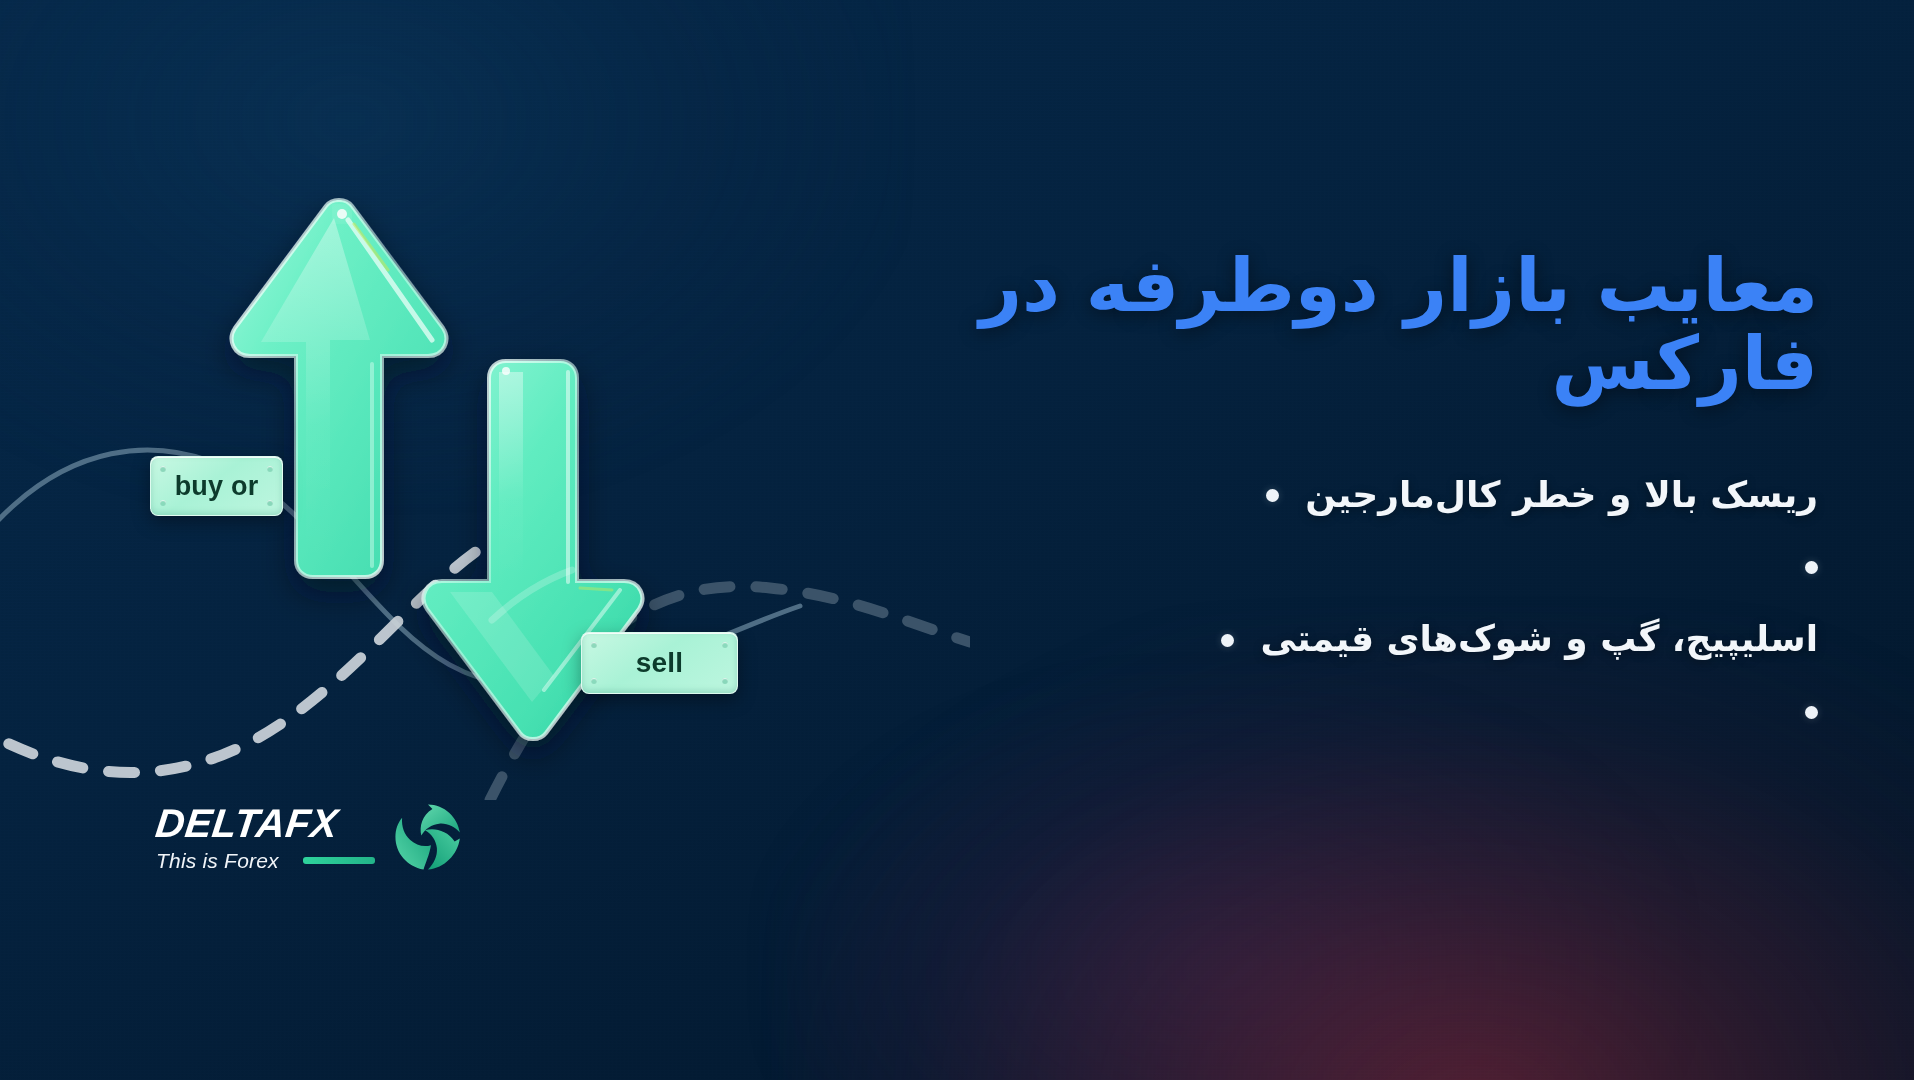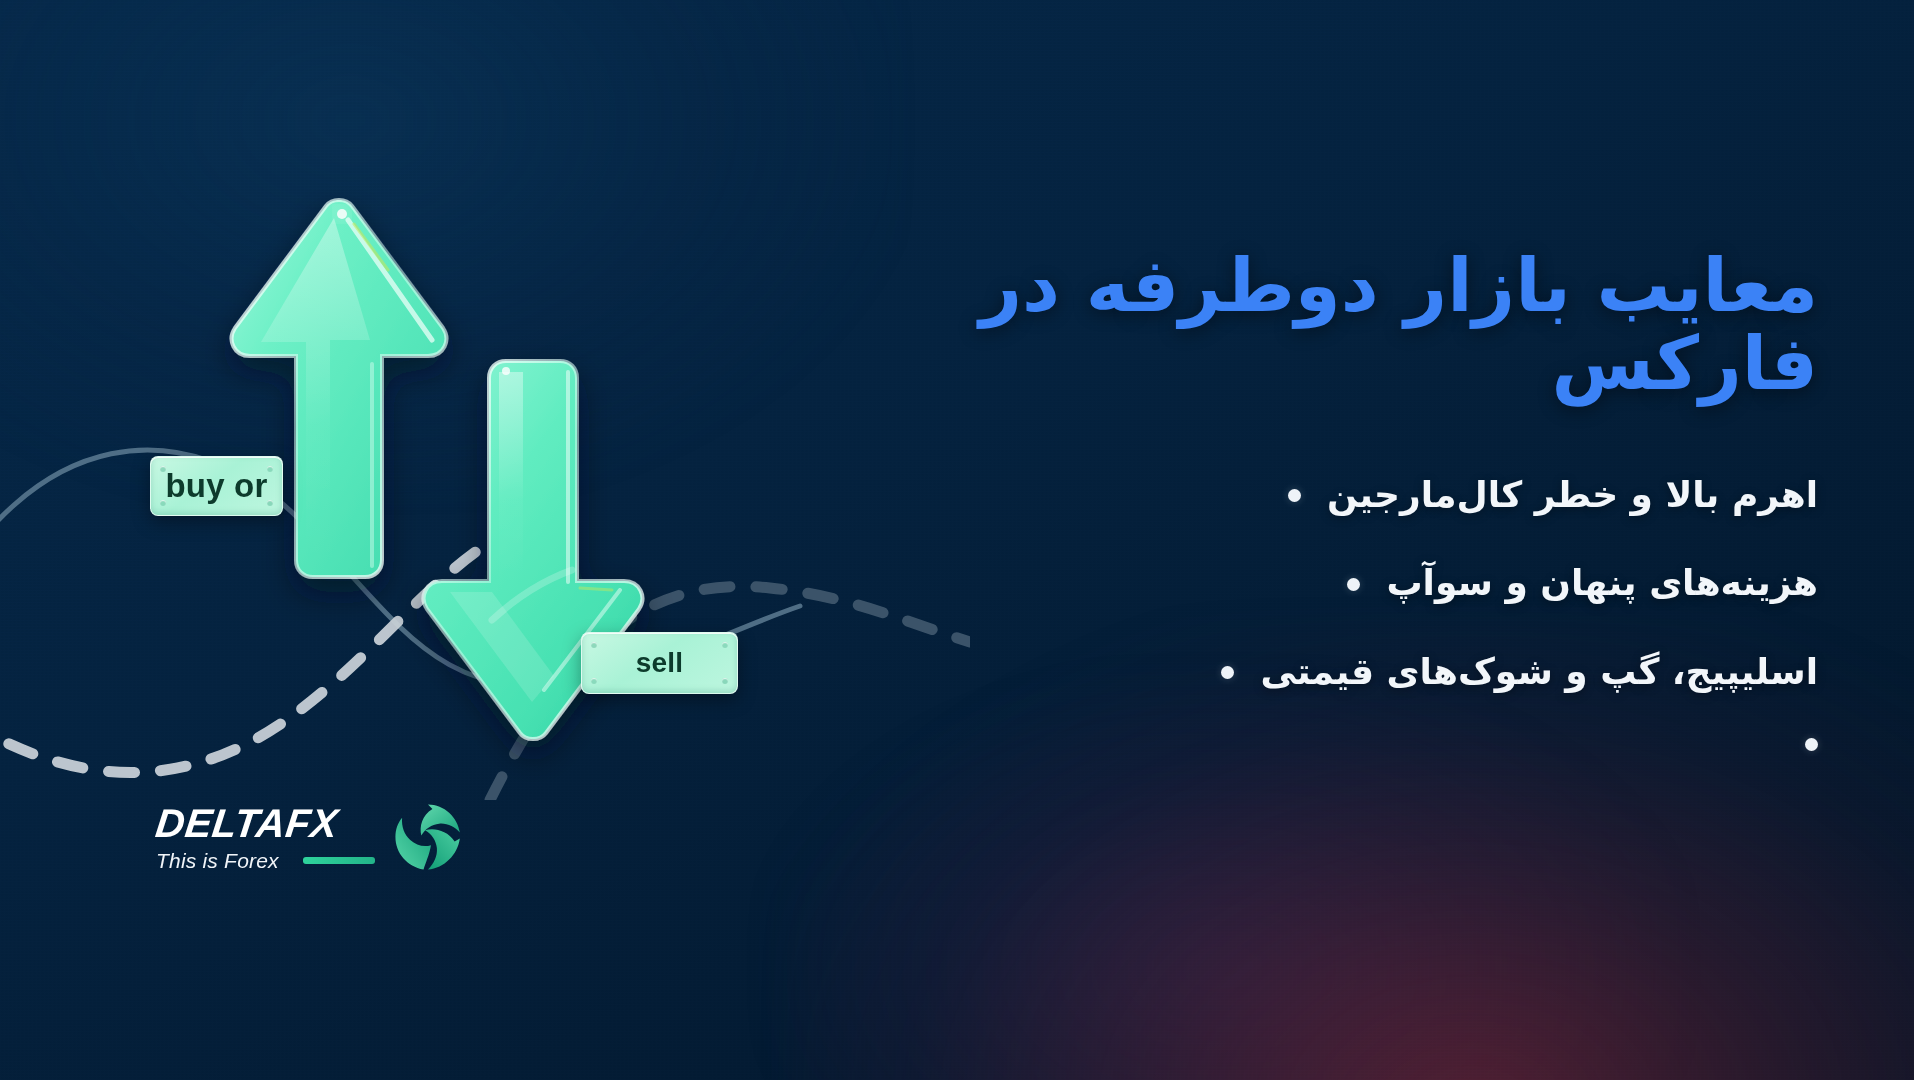--- a/index.html
+++ b/index.html
@@ -149,21 +149,21 @@
     width:6px;height:6px;border-radius:50%;
     background:rgba(80,180,145,.45);
     box-shadow:inset 0 1px 1px rgba(255,255,255,.8);
   }
   .plate::before{left:9px;top:9px;}
   .plate::after{right:9px;bottom:9px;}
   .plate-buy{
     left:150px;top:456px;
     width:131px;height:58px;
   }
-  .plate-buy span{font-size:33px;}
+  .plate-buy span{font-size:27px;}
   .plate-sell{
     left:581px;top:632px;
     width:155px;height:60px;
   }
   .plate-sell span{font-size:28px;}
   .plate-screw-tr,.plate-screw-bl{
     position:absolute;width:6px;height:6px;border-radius:50%;
     background:rgba(80,180,145,.40);
     box-shadow:inset 0 1px 1px rgba(255,255,255,.8);
   }
@@ -315,25 +315,24 @@
     <span>sell</span>
     <i class="plate-screw-tr"></i>
     <i class="plate-screw-bl"></i>
   </div>
 
   <div class="copy">
     <h1 class="headline">معایب بازار دوطرفه در فارکس</h1>
 
     <ul class="bullets">
       <li class="bullet">
-        <span class="bullet-text">اهرم بالا و خطر کال‌مارجین</span>
+        <span class="bullet-text">ریسک بالا و خطر کال‌مارجین</span>
         <span class="dot"></span>
       </li>
       <li class="bullet">
-        <span class="bullet-text">هزینه‌های پنهان و سوآپ</span>
         <span class="dot"></span>
       </li>
       <li class="bullet">
         <span class="bullet-text">اسلیپیج، گپ و شوک‌های قیمتی</span>
         <span class="dot"></span>
       </li>
       <li class="bullet">
         <span class="dot"></span>
       </li>
     </ul>

